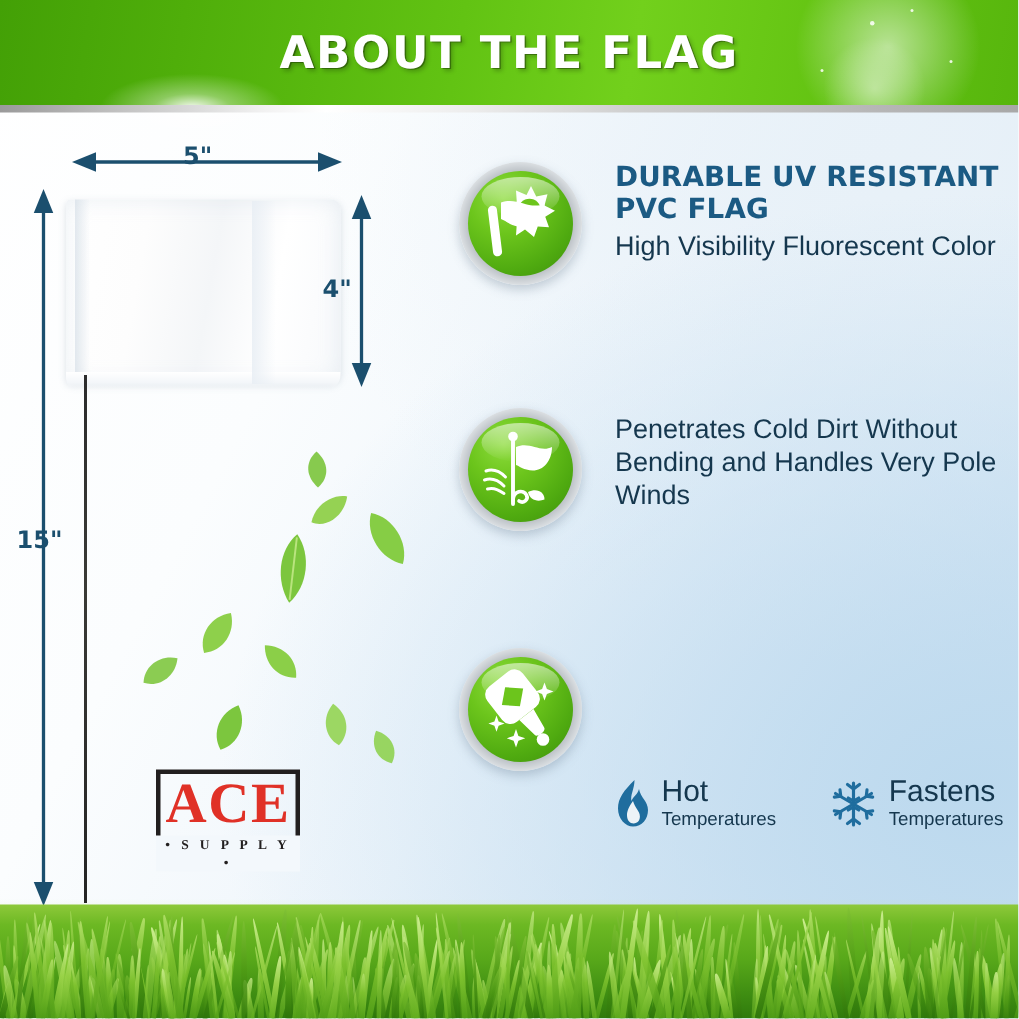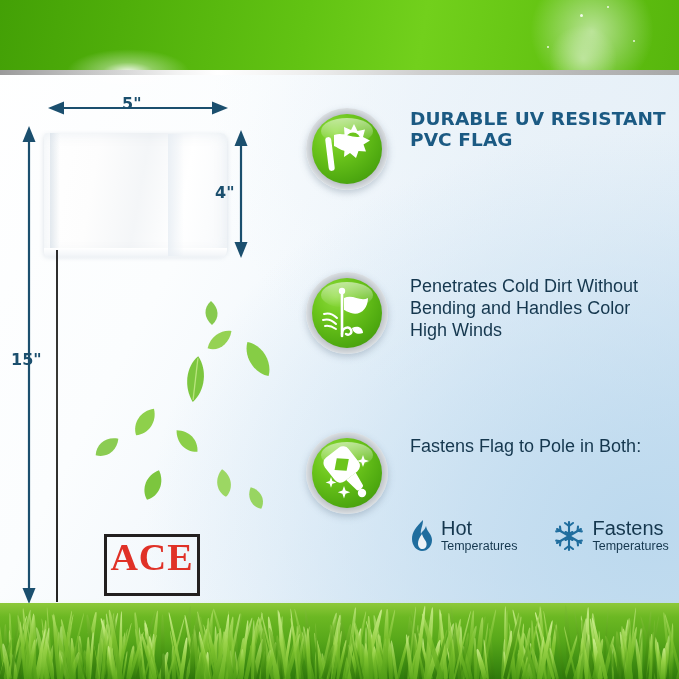--- a/index.html
+++ b/index.html
@@ -112,21 +112,21 @@
   .arrow-svg{position:absolute;}
   #arrow-5{left:48px;top:100px;}
   #arrow-4{left:232px;top:130px;}
   #arrow-15{left:20px;top:126px;}
 
   
   .leaf{position:absolute;}
 
   
   #ace-logo{
-    position:absolute;left:104px;top:534px;width:96px;height:62px;
+    position:absolute;left:104px;top:513px;width:96px;height:62px;
   }
   #ace-logo .frame{
     position:absolute;left:0;top:0;width:100%;height:100%;
     border:3px solid #221f1f;box-sizing:border-box;
   }
   #ace-logo .ace-text{
     position:absolute;left:0;top:4px;width:100%;
     text-align:center;color:#e03127;
     font-family:"Liberation Serif",serif;font-weight:bold;
     font-size:38px;line-height:38px;letter-spacing:1px;
@@ -194,20 +194,21 @@
 <div id="page">
 
   <div id="header">
     <div class="flare-a"></div>
     <div class="flare-b"></div>
     <div class="spark s1"></div>
     <div class="spark s2"></div>
     <div class="spark s3"></div>
     <div class="spark s4"></div>
   </div>
+  <div id="header-title">ABOUT THE FLAG</div>
   <div id="header-flarebottom"></div>
   <div id="header-divider"></div>
 
   <svg class="arrow-svg" id="arrow-5" width="180" height="16" viewBox="0 0 180 16">
     <line x1="14" y1="8" x2="166" y2="8" stroke="#1b4f6e" stroke-width="2.2"></line>
     <polygon points="0,8 16,1.5 16,14.5" fill="#1b4f6e"></polygon>
     <polygon points="180,8 164,1.5 164,14.5" fill="#1b4f6e"></polygon>
   </svg>
   <div class="dim-label" id="dim-5-label">5"</div>
 
@@ -257,38 +258,42 @@
   <svg class="leaf" style="left:213px;top:468px;transform:rotate(-8deg);" width="22" height="30" viewBox="0 0 22 30">
     <path d="M11 1 C20 9 20 22 11 29 C2 22 2 9 11 1 Z" fill="#93d452" opacity=".9"></path>
   </svg>
   <svg class="leaf" style="left:246px;top:485px;transform:rotate(-26deg);" width="20" height="26" viewBox="0 0 20 26">
     <path d="M10 1 C18 8 18 19 10 25 C2 19 2 8 10 1 Z" fill="#8ad046" opacity=".85"></path>
   </svg>
 
   <div id="ace-logo">
     <div class="frame"></div>
     <div class="ace-text">ACE</div>
+    <div class="supply-wrap">
+      <span class="supply-text">• S U P P L Y •</span>
+    </div>
   </div>
 
   <div class="feature" id="feature-0">
     <div class="badge">
       <div class="inner">
         <div class="gloss"></div>
         <svg class="icon-svg" width="58" height="58" viewBox="0 0 58 58">
           <g fill="#ffffff">
             <polygon points="36,4 39.5,11 47,9.5 45,17 52,20.5 45.5,24.5 48,31.5 40.5,31 38,38 32,33 26,37 26.5,29.5 19.5,27.5 24,21.5 19,16 26.5,14.5 26,7 33,10"></polygon>
             <circle cx="35" cy="20" r="7.5" fill="#6cc51c"></circle>
             <path d="M16 15 C27 11 34 20 45 16 C45 26 37 33 27 31 C22 30 19 27 16 26 Z"></path>
             <rect x="9" y="17" width="6" height="34" rx="3" transform="rotate(-7 12 34)"></rect>
           </g>
         </svg>
       </div>
     </div>
     <div class="feature-text">
       <div class="feature-title">DURABLE UV RESISTANT PVC FLAG</div>
+      <div class="feature-body">High Visibility Fluorescent Color</div>
     </div>
   </div>
 
   <div class="feature" id="feature-1">
     <div class="badge">
       <div class="inner">
         <div class="gloss"></div>
         <svg class="icon-svg" width="58" height="58" viewBox="0 0 58 58">
           <g stroke="#ffffff" fill="none" stroke-linecap="round">
             <circle cx="24" cy="7" r="3.2" fill="#ffffff" stroke="none"></circle>
@@ -297,21 +302,21 @@
             <path d="M5 36 C11 34 15 37 18 40" stroke-width="2"></path>
             <path d="M7 42 C12 41 15 43 18 45" stroke-width="2"></path>
             <path d="M24 50 C24 43 31 42 33 46 C34.5 49 31 52 28 50" stroke-width="2.4"></path>
           </g>
           <path d="M26 14 C35 10 42 18 50 14 C50 25 42 32 33 29 C29 28 27 26 26 26 Z" fill="#ffffff"></path>
           <path d="M34 44 C40 41 45 44 45 49 C40 51 35 49 34 44 Z" fill="#ffffff"></path>
         </svg>
       </div>
     </div>
     <div class="feature-text">
-      <div class="feature-body">Penetrates Cold Dirt Without Bending and Handles Color High Winds</div>
+      <div class="feature-body">Penetrates Cold Dirt Without Bending and Handles Very Pole Winds</div>
     </div>
   </div>
 
   <div class="feature" id="feature-2">
     <div class="badge">
       <div class="inner">
         <div class="gloss"></div>
         <svg class="icon-svg" width="58" height="58" viewBox="0 0 58 58">
           <g transform="rotate(-38 28 26)">
             <rect x="13" y="4" width="30" height="30" rx="7" fill="#ffffff"></rect>
@@ -319,21 +324,20 @@
             <path d="M22 34 L34 34 L32 48 C32 51 24 51 24 48 Z" fill="#ffffff"></path>
           </g>
           <circle cx="44" cy="49" r="4.2" fill="#ffffff"></circle>
           <path d="M45 11 L46.6 15.4 L51 17 L46.6 18.6 L45 23 L43.4 18.6 L39 17 L43.4 15.4 Z" fill="#ffffff"></path>
           <path d="M13 33 L14.4 37 L18.4 38.4 L14.4 39.8 L13 43.8 L11.6 39.8 L7.6 38.4 L11.6 37 Z" fill="#ffffff"></path>
           <path d="M26 42 L27.6 46.6 L32.2 48.2 L27.6 49.8 L26 54.4 L24.4 49.8 L19.8 48.2 L24.4 46.6 Z" fill="#ffffff"></path>
         </svg>
       </div>
     </div>
     <div class="feature-text">
-      <div class="feature-body">Fastens Flag to Pole in Both:</div>
     </div>
   </div>
 
   <div id="temps">
     <div class="temp">
       <svg width="24" height="32" viewBox="0 0 24 32">
         <path d="M13 0 C6 7 2 12 2 19 C2 26 7 31 12 31 C18 31 22 26 22 20 C22 14 17 12 16 6 C15 10 12 11 11 14 C10 10 13 6 13 0 Z" fill="#1f6d9e"></path>
         <path d="M12 14 C9 18 8 21 8 23.5 C8 27 10 29 12.4 29 C15 29 16.6 27 16.6 24.4 C16.6 20.6 13.4 19 12 14 Z" fill="#ffffff" opacity=".92"></path>
       </svg>
       <div class="temp-labels">

